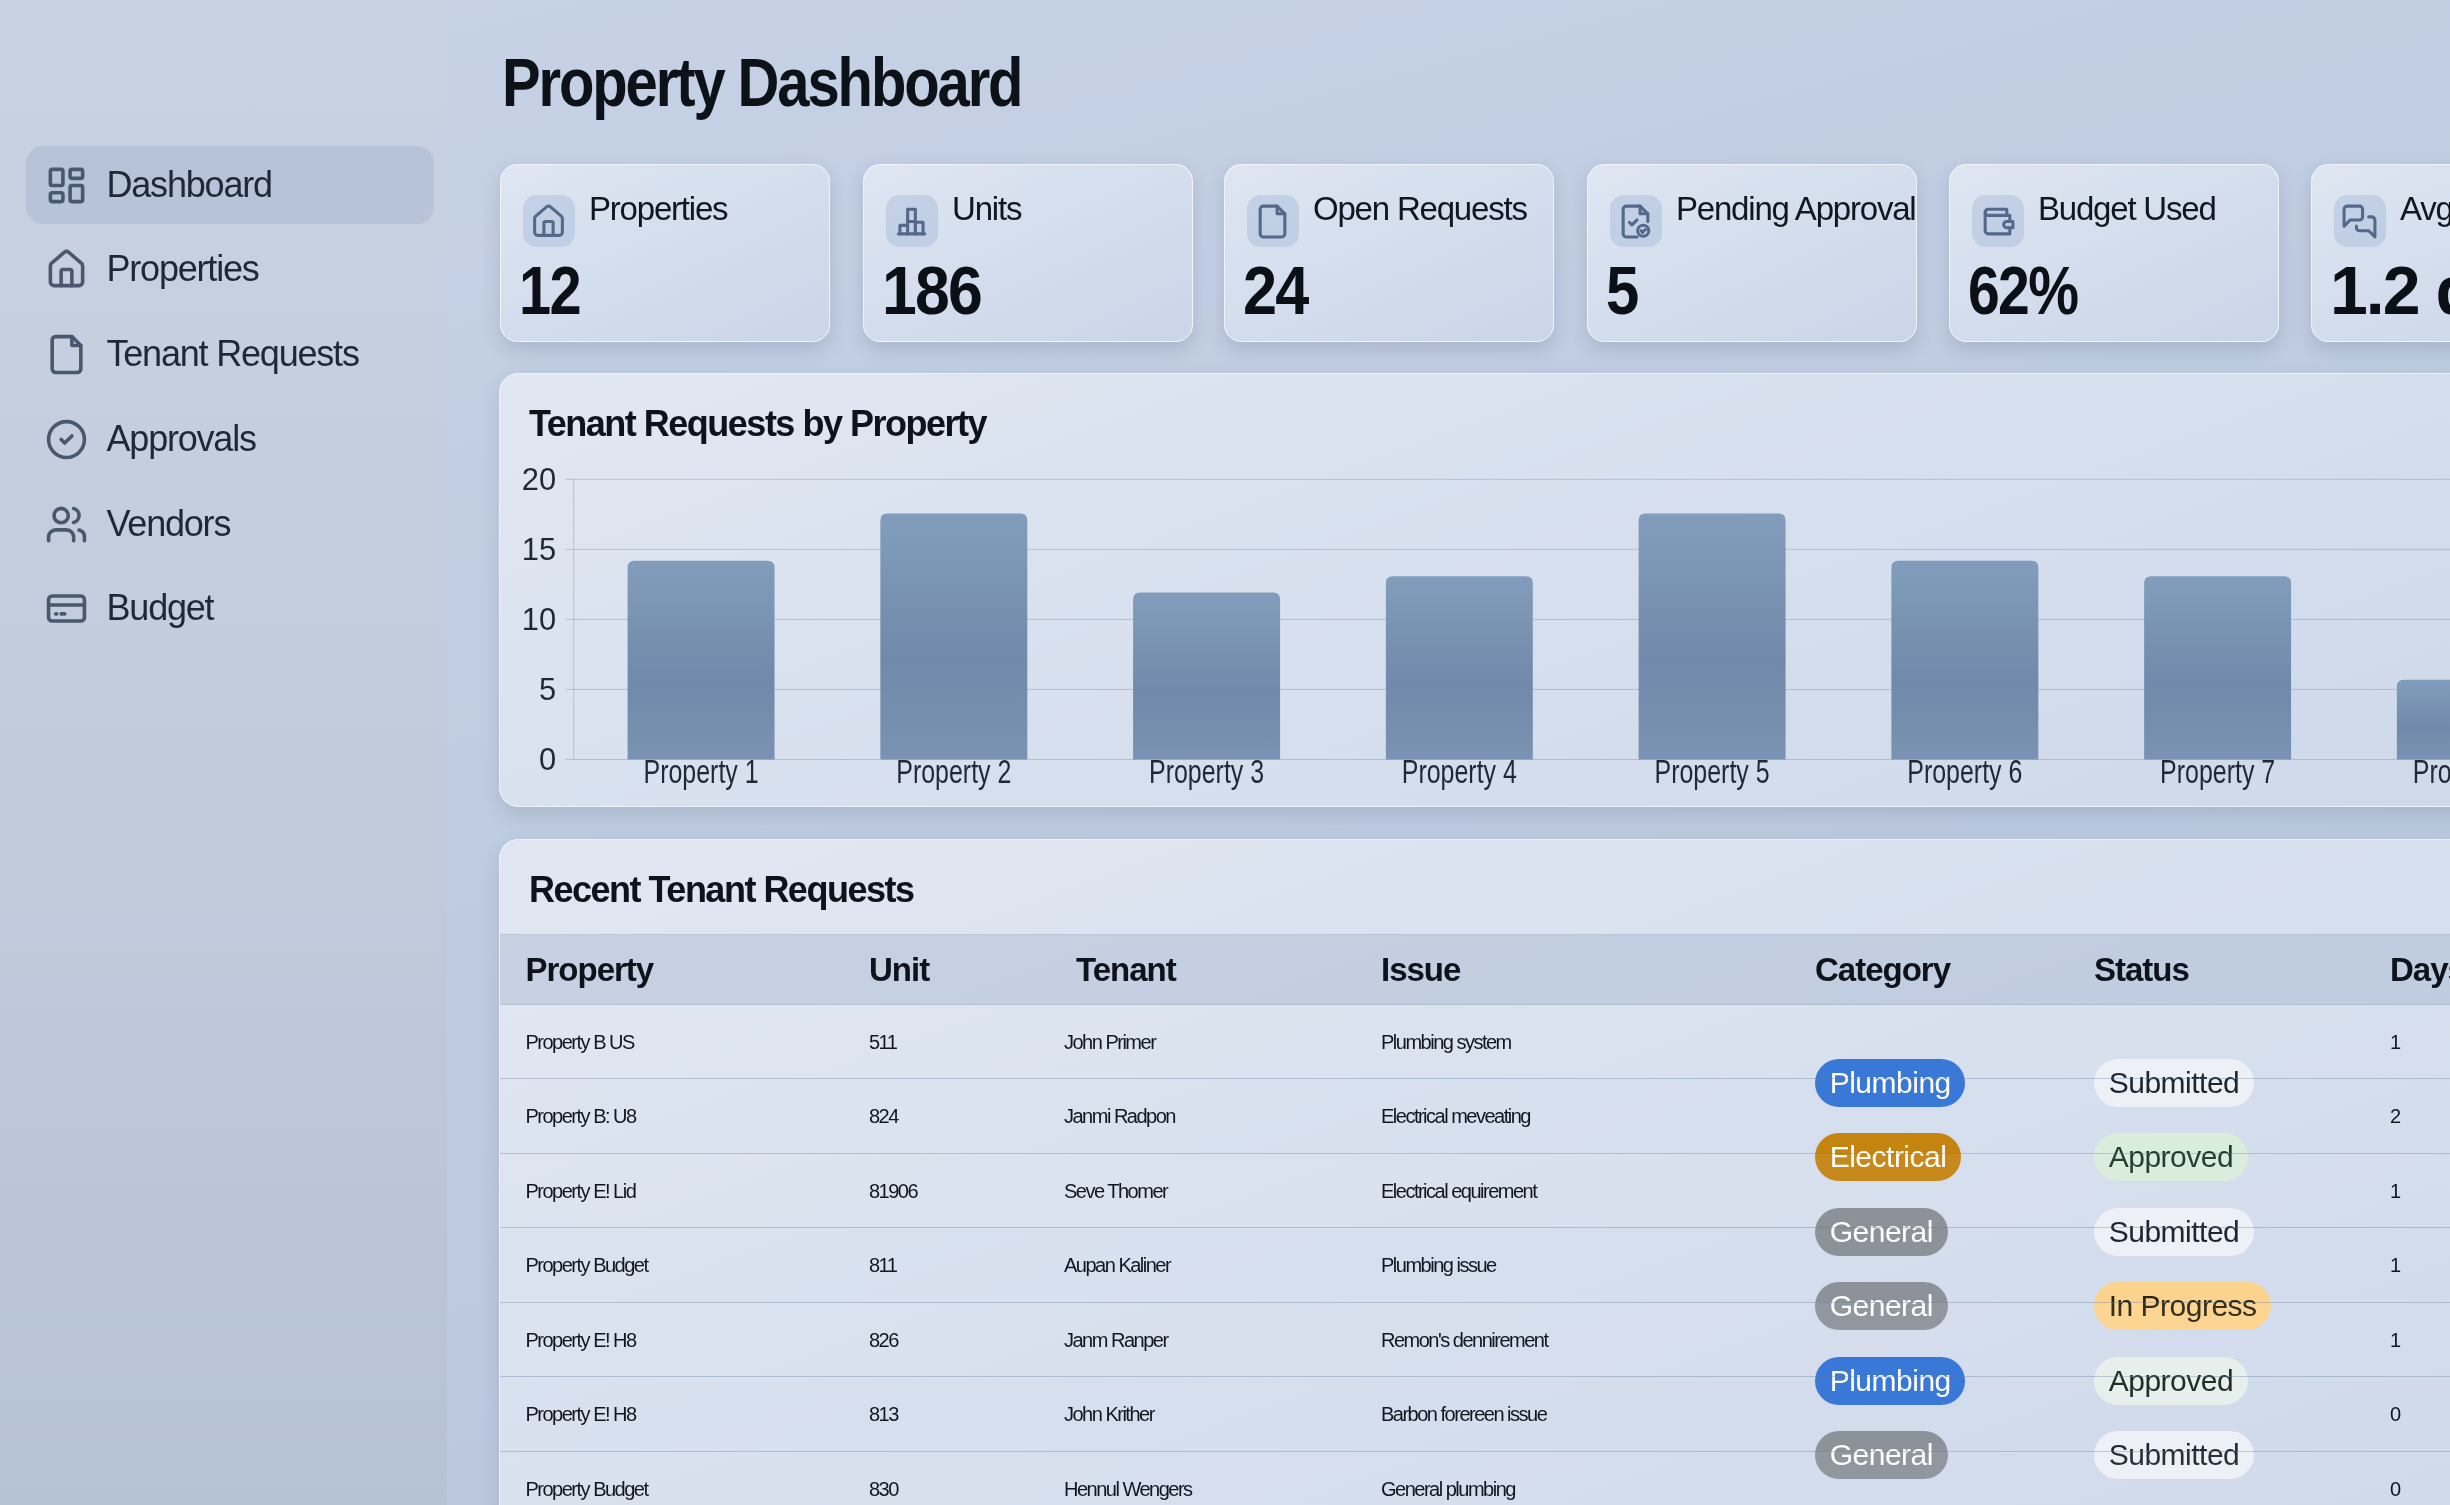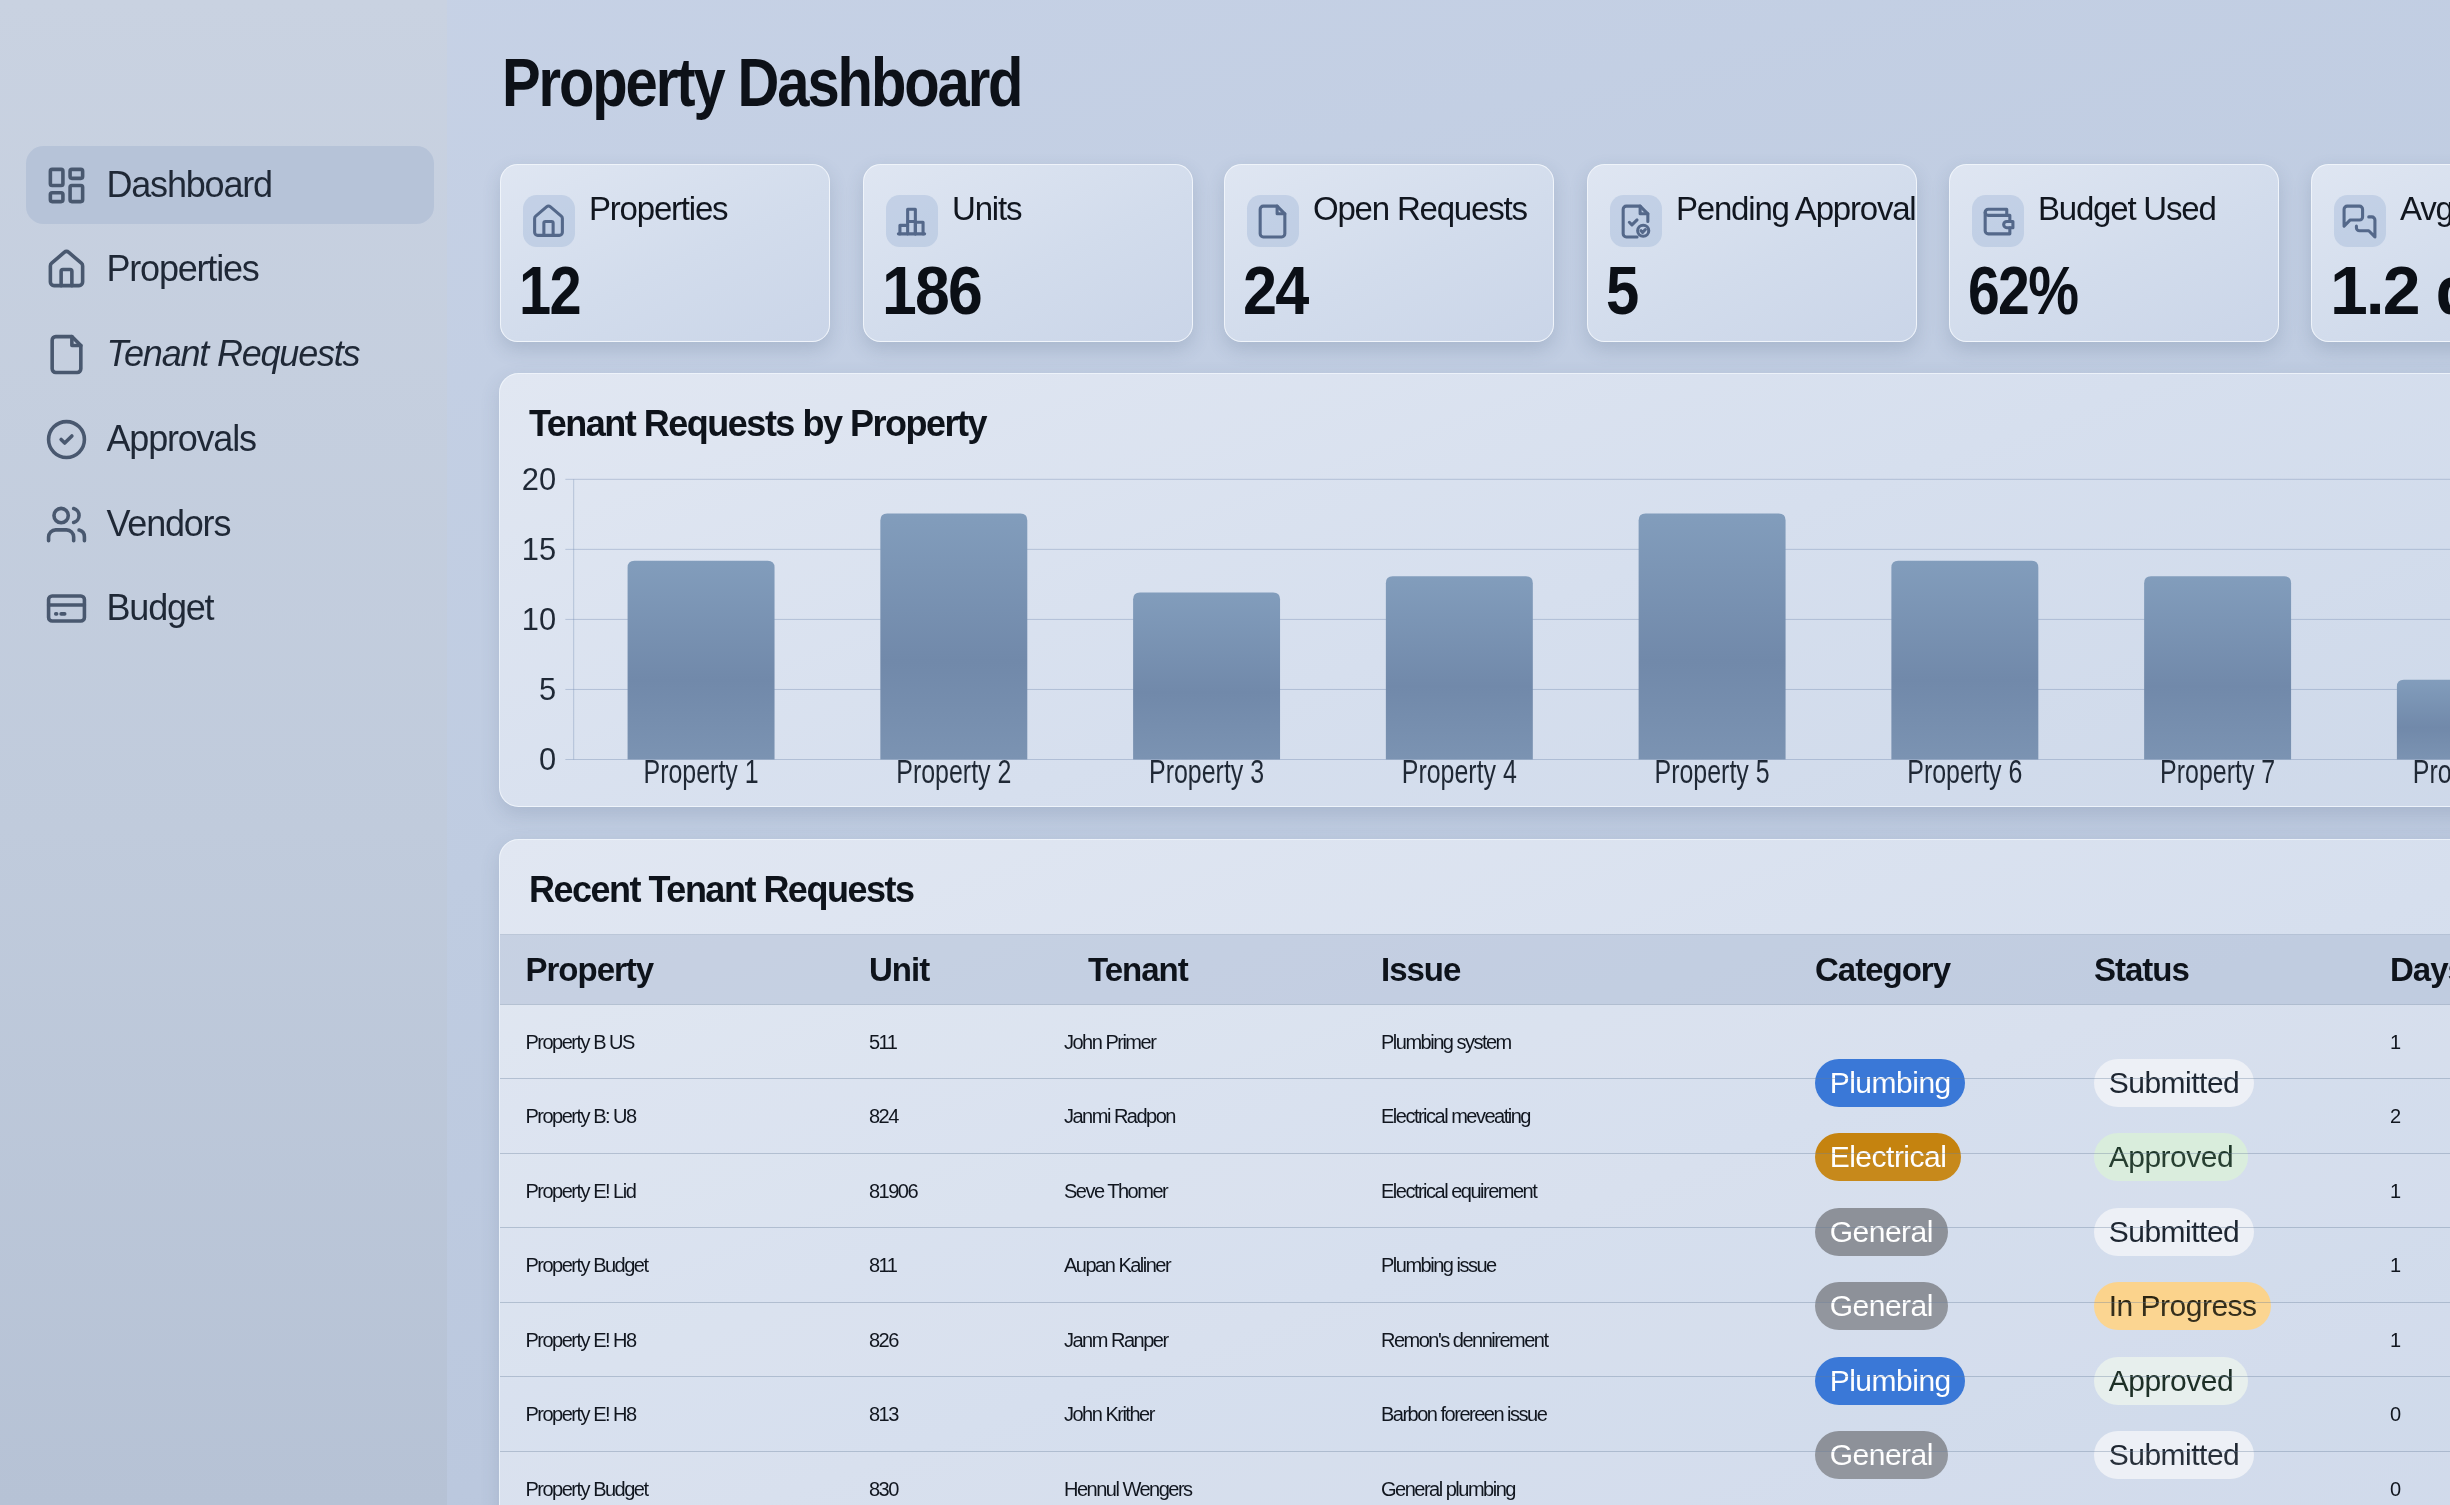--- a/index.html
+++ b/index.html
@@ -73,21 +73,21 @@
       </svg>
     <span>Dashboard</span>
   </div>
   <div class="nav" style="top:230px;">
     <svg viewBox="0 0 24 24">
         <path d="M15 21v-8a1 1 0 0 0-1-1h-4a1 1 0 0 0-1 1v8"></path>
         <path d="M3 10a2 2 0 0 1 .709-1.528l7-5.999a2 2 0 0 1 2.582 0l7 5.999A2 2 0 0 1 21 10v9a2 2 0 0 1-2 2H5a2 2 0 0 1-2-2z"></path>
       </svg>
     <span>Properties</span>
   </div>
-  <div class="nav" style="top:315px;font-style:italic;">
+  <div class="nav" style="top:315px;">
     <svg viewBox="0 0 24 24">
         <path d="M15 2H6a2 2 0 0 0-2 2v16a2 2 0 0 0 2 2h12a2 2 0 0 0 2-2V7z"></path>
         <path d="M15 2v5h5"></path>
       </svg>
     <span>Tenant Requests</span>
   </div>
   <div class="nav" style="top:485px;">
     <svg viewBox="0 0 24 24">
         <path d="M16 21v-2a4 4 0 0 0-4-4H6a4 4 0 0 0-4 4v2"></path>
         <circle cx="9" cy="7" r="4"></circle>
@@ -219,21 +219,21 @@
 <text x="3506" y="835" font-size="68" textLength="235" lengthAdjust="spacingAndGlyphs" fill="#1f2835" text-anchor="middle">Property 7</text>
 <path d="M3872 787 V638 Q3872 624 3886 624 H4158 Q4172 624 4172 638 V787 Z" fill="url(#bg)"></path>
 <text x="4022" y="835" font-size="68" textLength="235" lengthAdjust="spacingAndGlyphs" fill="#1f2835" text-anchor="middle">Property 8</text>
 </svg>
   </div>
   <div class="panel" id="tablep">
     <div class="ptitle">Recent Tenant Requests</div>
 <div id="thead">
 <div class="hc" style="left:25.5px;">Property</div>
 <div class="hc" style="left:369px;">Unit</div>
-<div class="hc" style="left:588px;">Tenant</div>
+<div class="hc" style="left:576px;">Tenant</div>
 <div class="hc" style="left:881px;">Issue</div>
 <div class="hc" style="left:1315px;">Category</div>
 <div class="hc" style="left:1594px;">Status</div>
 <div class="hc" style="left:1890px;">Days Open</div>
 </div>
 <div class="row" style="top:164px;">
 <div class="tc" style="left:25.5px;">Property B US</div>
 <div class="tc" style="left:369px;">511</div>
 <div class="tc" style="left:564px;">John Primer</div>
 <div class="tc" style="left:881px;">Plumbing system</div>

